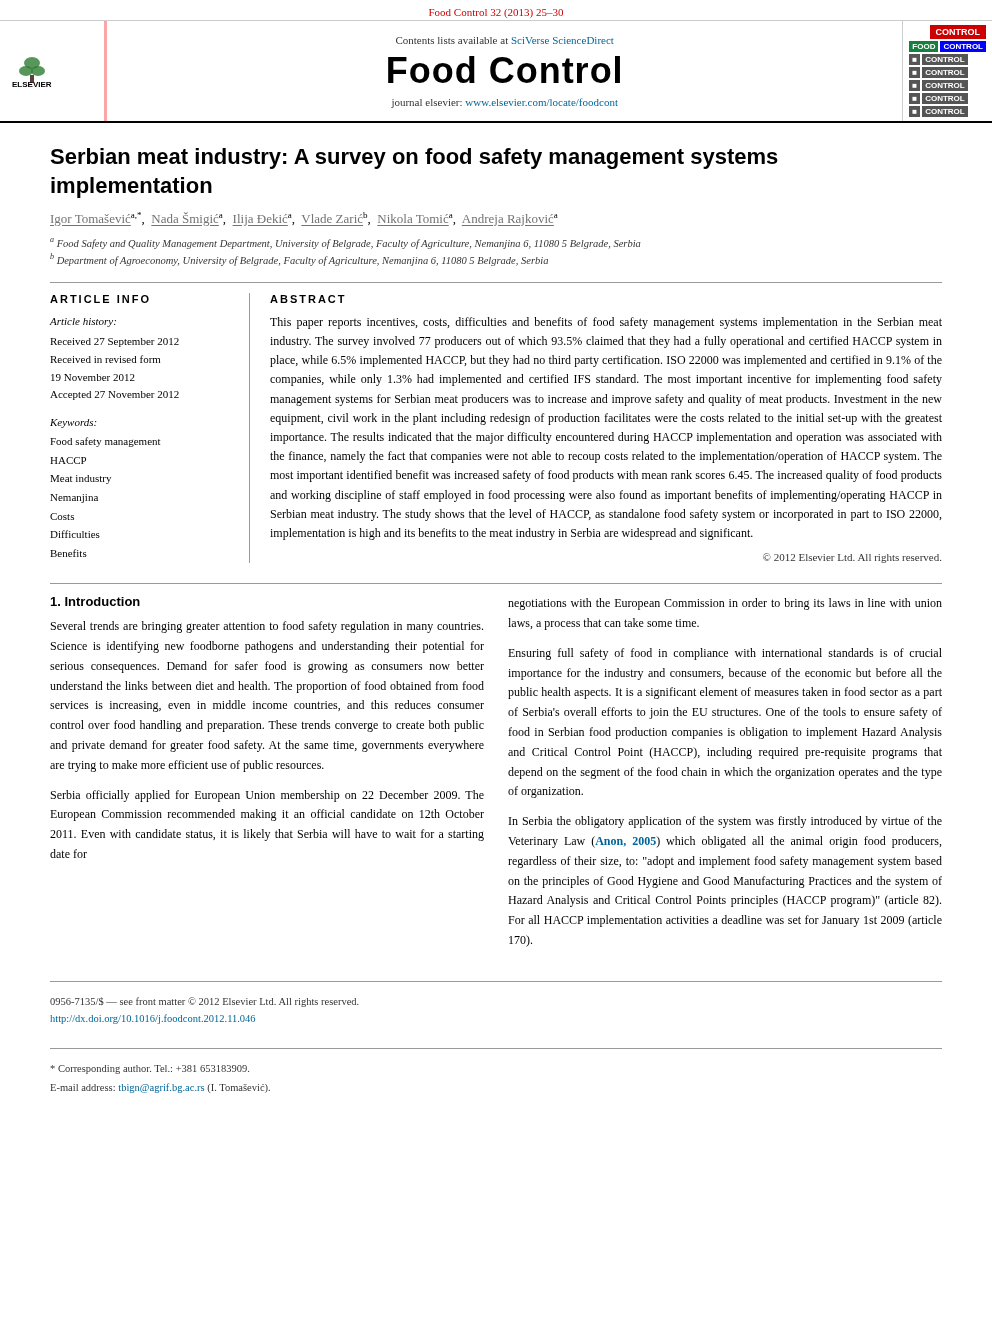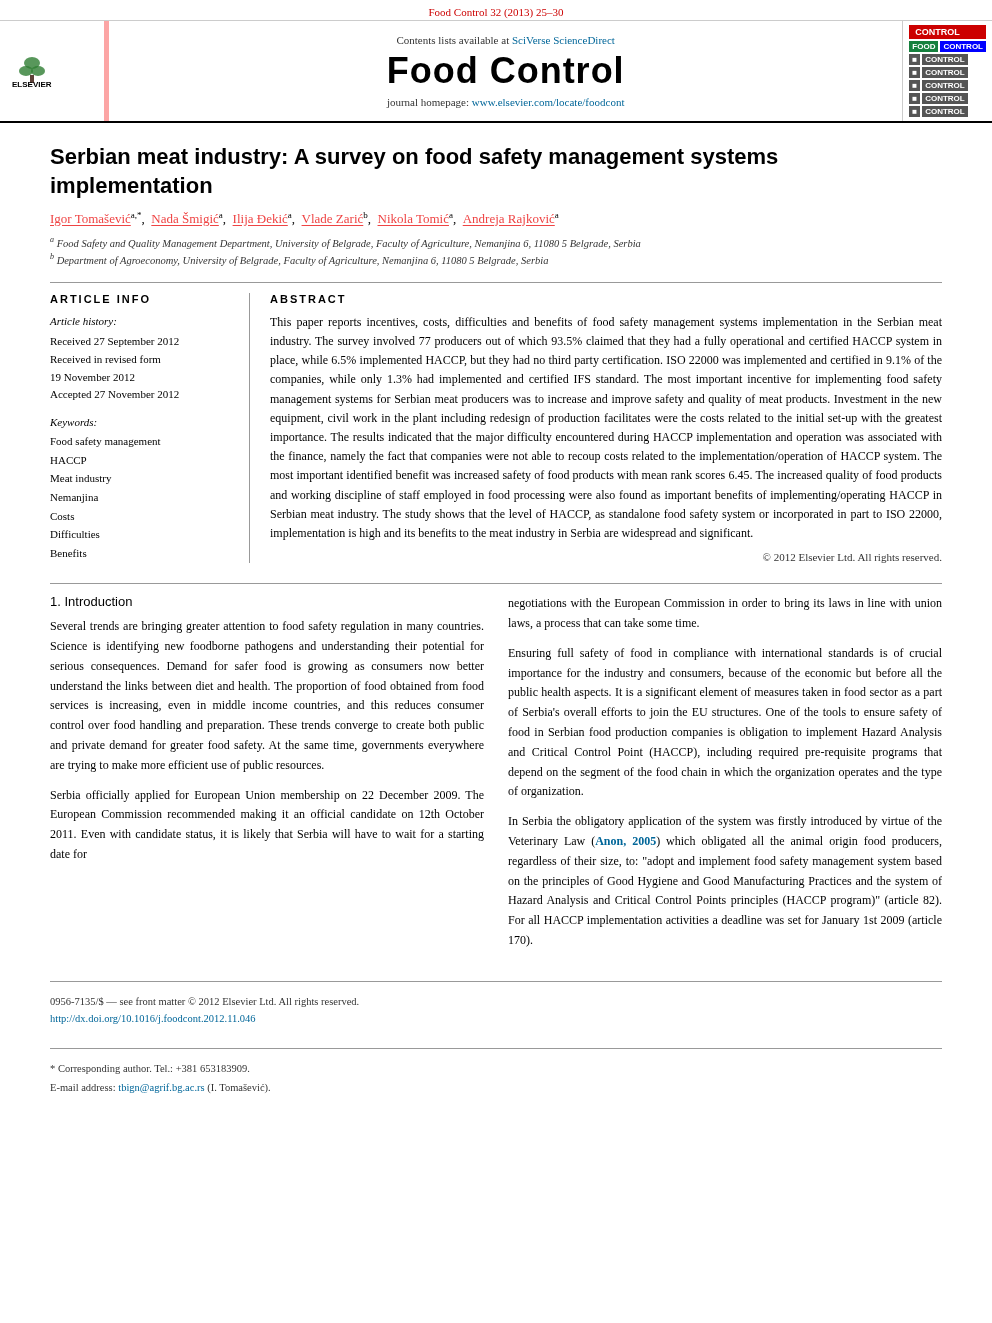--- a/index.html
+++ b/index.html
@@ -26,21 +26,21 @@
       display: flex;
       align-items: stretch;
       border-bottom: 2px solid #000;
       padding: 0;
     }
 
     .journal-banner-left {
       display: flex;
       align-items: center;
       padding: 8px 12px;
-      border-right: 5px solid #fca5a5;
+      border-right: 3px solid #fca5a5;
       min-width: 100px;
     }
 
     .journal-banner-center {
       flex: 1;
       display: flex;
       flex-direction: column;
       align-items: center;
       justify-content: center;
       padding: 8px 0;
@@ -65,20 +65,21 @@
       font-size: 11px;
       color: #333;
       margin-top: 4px;
     }
     .journal-homepage a { color: #069; text-decoration: none; }
 
     .journal-banner-right {
       min-width: 80px;
       display: flex;
       flex-direction: column;
+      align-items: flex-end;
       justify-content: center;
       padding: 4px 6px;
       border-left: 1px solid #ccc;
     }
 
     .control-stripes {
       display: flex;
       flex-direction: column;
       gap: 2px;
     }
@@ -110,21 +111,21 @@
       line-height: 1.3;
     }
 
     
     .authors {
       font-size: 13px;
       color: #000;
       margin-bottom: 6px;
     }
     .authors sup { font-size: 9px; }
-    .author-name { color: #ef4444; font-family: Liberation Serif, serif; }
+    .author-name { color: #737373; }
 
     
     .affiliations {
       font-size: 10.5px;
       color: #333;
       margin-bottom: 14px;
       font-style: italic;
       line-height: 1.4;
     }
     .affiliations sup { font-size: 8px; }
@@ -216,21 +217,21 @@
 
     .body-left {
       flex: 1;
     }
     .body-right {
       flex: 1;
     }
 
     .section-heading {
       font-size: 13px;
-      font-weight: normal;
+      font-weight: bold;
       margin-bottom: 8px;
       color: #000;
       font-family: Arial, sans-serif;
     }
 
     .body-text {
       font-size: 12px;
       line-height: 1.65;
       text-align: justify;
       color: #000;
@@ -283,21 +284,21 @@
       <text x="0" y="34" font-size="8" font-family="Arial" font-weight="bold" fill="#000">ELSEVIER</text>
     </svg>
   </div>
 
   <div class="journal-banner-center">
     <div class="sciverse-link">
       <span>Contents lists available at </span><a href="#">SciVerse ScienceDirect</a>
     </div>
     <div class="journal-title">Food Control</div>
     <div class="journal-homepage">
-      <span>journal homepage: </span><a href="#">www.elsevier.com/locate/foodcont</a>
+      <span>journal elsevier: </span><a href="#">www.elsevier.com/locate/foodcont</a>
     </div>
   </div>
 
   <div class="journal-banner-right">
     <div class="cs-box-red">CONTROL</div>
     <div class="control-stripes">
       <div class="control-stripe">
         <span class="cs-red">FOOD</span>
         <span class="cs-blue">CONTROL</span>
       </div>

